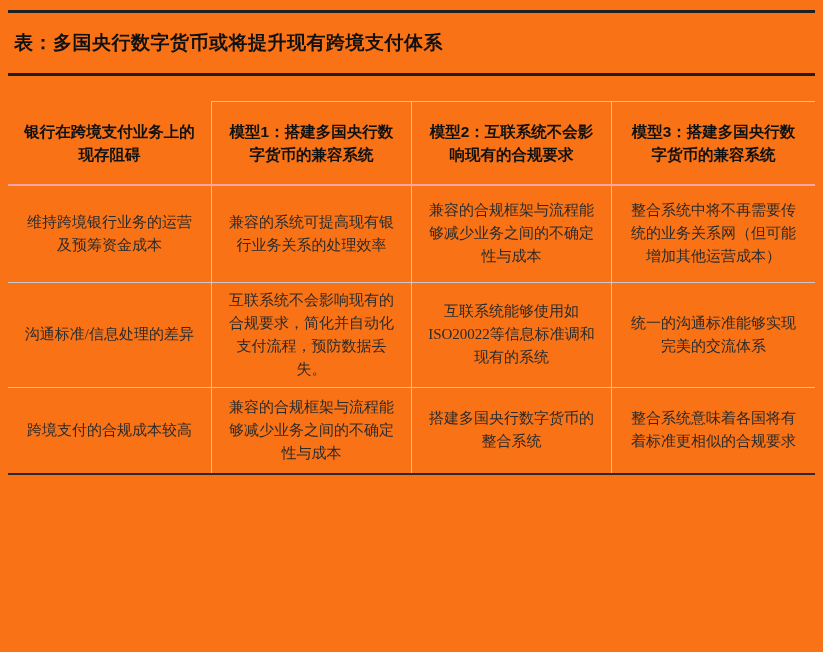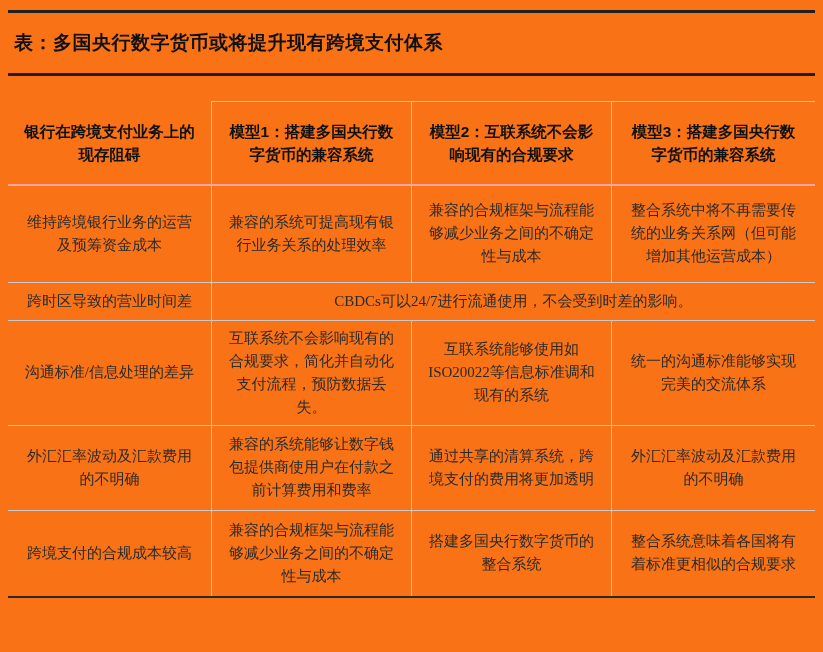--- a/index.html
+++ b/index.html
@@ -111,35 +111,25 @@
           <th>模型3：搭建多国央行数字货币的兼容系统</th>
         </tr>
       </thead>
       <tbody>
         <tr class="r1">
           <td>维持跨境银行业务的运营及预筹资金成本</td>
           <td>兼容的系统可提高现有银行业务关系的处理效率</td>
           <td>兼容的合规框架与流程能够减少业务之间的不确定性与成本</td>
           <td>整合系统中将不再需要传统的业务关系网（但可能增加其他运营成本）</td>
         </tr>
-        <tr class="r2">
-          <td>跨时区导致的营业时间差</td>
-          <td colspan="3">CBDCs可以24/7进行流通使用，不会受到时差的影响。</td>
-        </tr>
         <tr class="r3">
           <td>沟通标准/信息处理的差异</td>
           <td>互联系统不会影响现有的合规要求，简化并自动化支付流程，预防数据丢失。</td>
           <td>互联系统能够使用如ISO20022等信息标准调和现有的系统</td>
           <td>统一的沟通标准能够实现完美的交流体系</td>
-        </tr>
-        <tr class="r4">
-          <td>外汇汇率波动及汇款费用的不明确</td>
-          <td>兼容的系统能够让数字钱包提供商使用户在付款之前计算费用和费率</td>
-          <td>通过共享的清算系统，跨境支付的费用将更加透明</td>
-          <td>外汇汇率波动及汇款费用的不明确</td>
         </tr>
         <tr class="r6">
           <td>跨境支付的合规成本较高</td>
           <td>兼容的合规框架与流程能够减少业务之间的不确定性与成本</td>
           <td>搭建多国央行数字货币的整合系统</td>
           <td>整合系统意味着各国将有着标准更相似的合规要求</td>
         </tr>
       </tbody>
     </table>
   </div>

